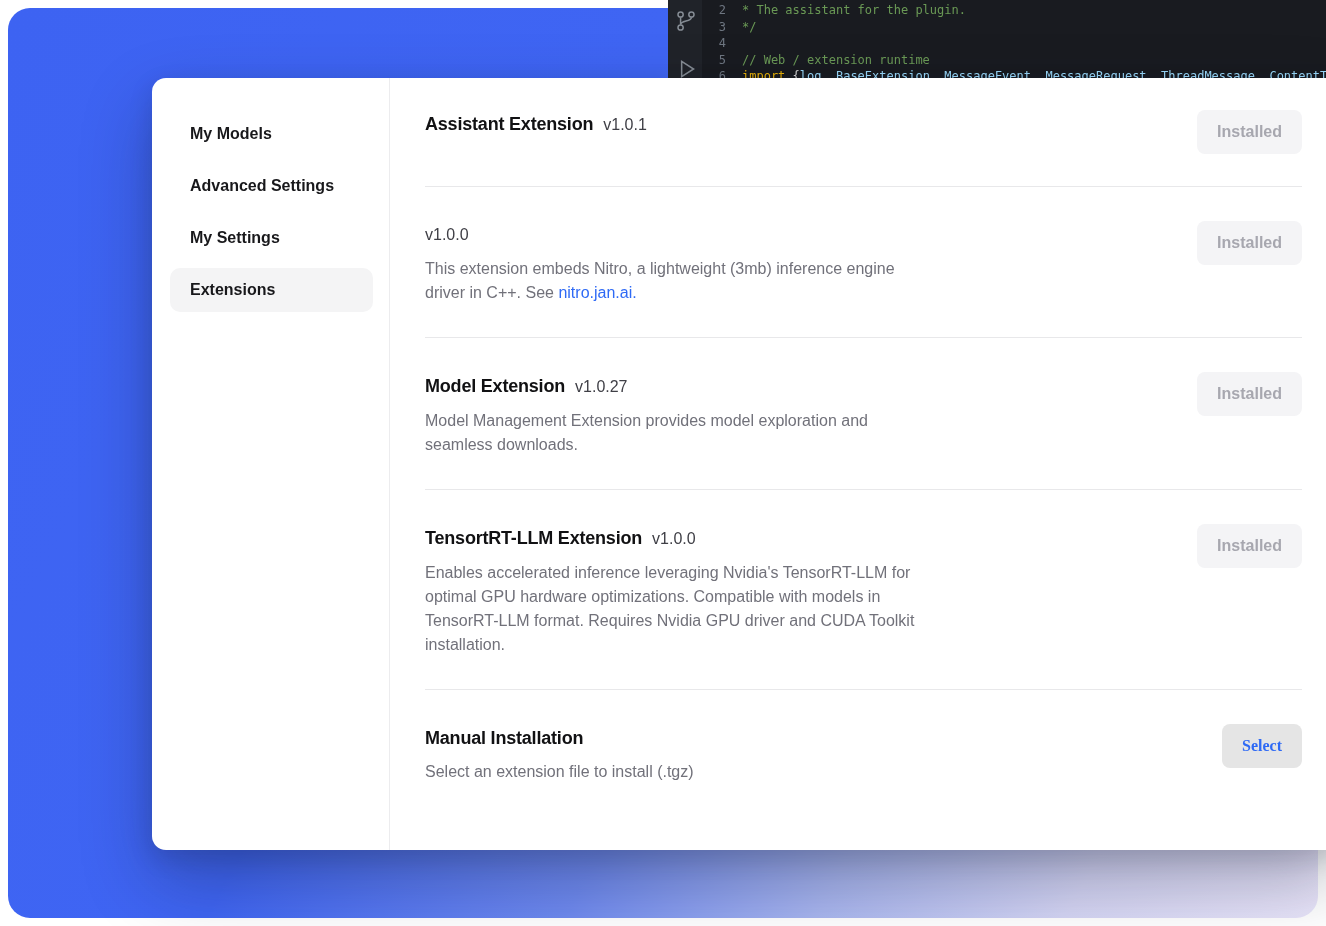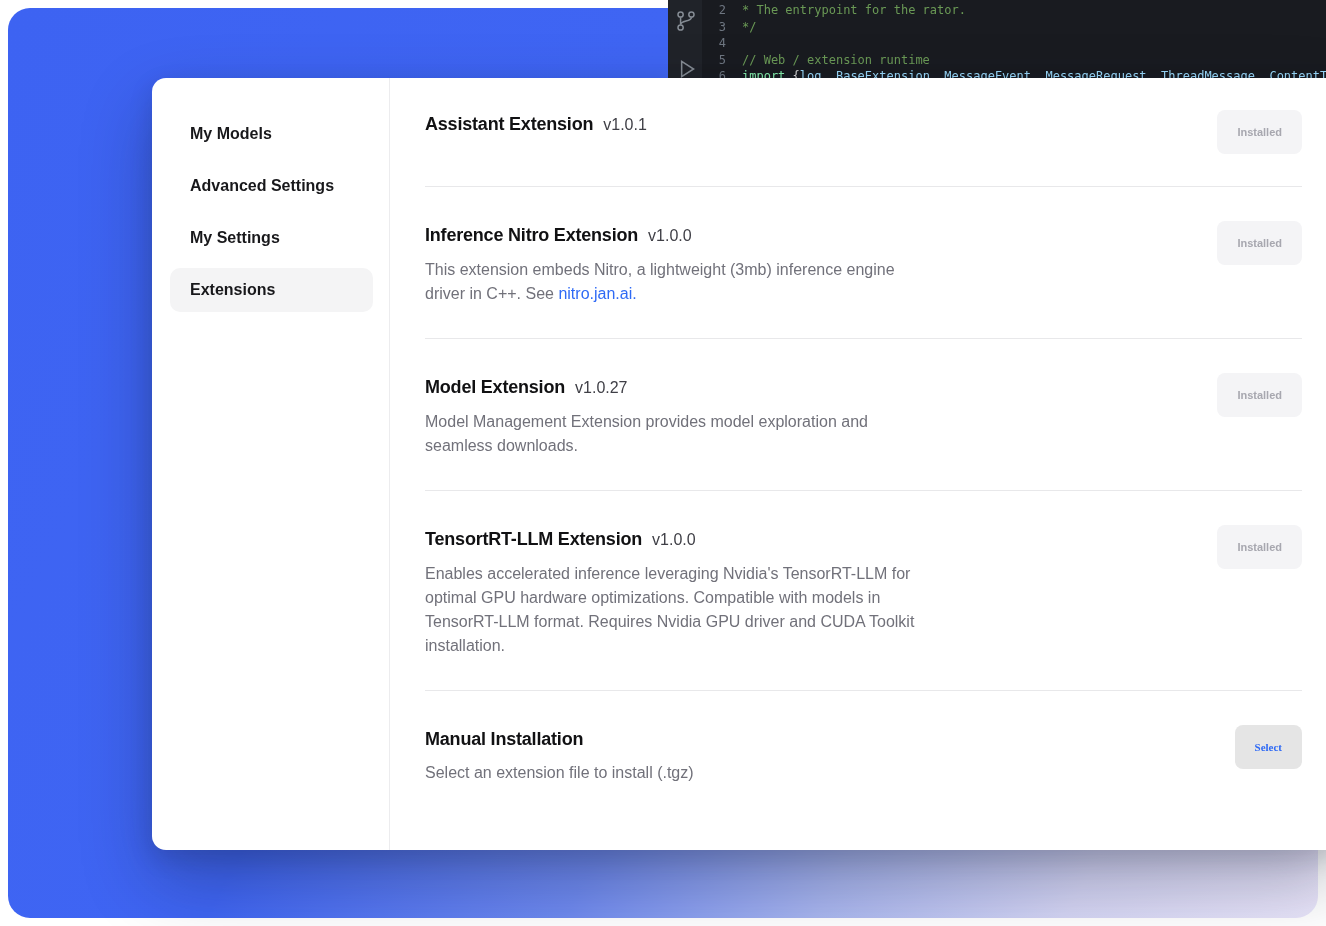--- a/index.html
+++ b/index.html
@@ -21,21 +21,21 @@
   }
   .activity-bar { position:absolute; left:0; top:0; width:34px; height:100%; background:#202329; }
   .act-icon { display:block; width:26px; height:26px; margin:8px 0 0 5px; color:#858c94; cursor:pointer; }
   .act-icon svg { width:100%; height:100%; stroke:#858c94; fill:none; stroke-width:1.4; }
   .act-icon.second { margin-top:22px; }
 
   .code-area { position:absolute; left:34px; top:2px; right:0; font-size:12px; line-height:16.5px; }
   .code-row { display:flex; white-space:pre; }
   .gutter { width:40px; text-align:right; padding-right:16px; color:#6e7681; flex:none; }
   .tok.comment { color:#6a9955; }
-  .tok.kw { color:#86efac; }
+  .tok.kw { color:#eab308; }
   .tok.plain { color:#d4d4d4; }
   .tok.imports { color:#9cdcfe; text-decoration:underline; text-underline-offset:2px; }
   .tok.ident { color:#9cdcfe; }
   .tok.func { color:#dcdcaa; }
   .tok.str { color:#ce9178; }
 
   .frag { position:absolute; font-size:12px; white-space:pre; }
   .f1 { left:512px; top:224px; }
   .f2 { left:512px; top:291px; color:#4ec9b0; }
   .f3 { left:513px; top:373px; }
@@ -62,21 +62,21 @@
   .row { display:flex; justify-content:space-between; gap:24px; }
   .row-text { max-width:585px; }
   .row-title { display:flex; align-items:baseline; gap:10px; line-height:28px; }
   .row-title .t { font-size:18px; font-weight:700; color:#111113; letter-spacing:-0.2px; }
   .row-title .v { font-size:16px; font-weight:400; color:#3f3f46; }
   .desc { margin-top:8px; font-size:16px; line-height:24px; color:#71717a; white-space:pre-line; }
   .link { color:#2f6af5; text-decoration:none; cursor:pointer;text-align:right; }
 
   .btn {
     flex:none; align-self:flex-start; border:none; border-radius:8px;
-    height:44px; padding:0 20px; font-size:11px; font-weight:600;
+    height:44px; padding:0 20px; font-size:16px; font-weight:600;
     font-family:"Liberation Sans","DejaVu Sans",sans-serif; cursor:pointer;
   }
   .btn.installed { background:#f4f4f6; color:#a7a7af; }
   .btn.select { background:#e5e5e5; color:#2f6af5;font-family:Liberation Serif, serif; }
 
   .divider { border:none; border-top:1px solid #e8e8ea; margin:32px 0 34px; }
 </style>
 </head>
 <body>
 
@@ -97,21 +97,21 @@
       <span class="act-icon second">
         <svg viewBox="0 0 24 24">
             <path d="M8 5 v14 l11 -7 z"></path>
           </svg>
       </span>
     </div>
 
     <div class="code-area">
       <div class="code-row">
         <span class="gutter">2</span>
-        <span class="tok comment">* The entrypoint for the rator.</span>
+        <span class="tok comment">* The assistant for the plugin.</span>
       </div>
       <div class="code-row">
         <span class="gutter">3</span>
         <span class="tok comment">*/</span>
       </div>
       <div class="code-row">
         <span class="gutter">4</span>
       </div>
       <div class="code-row">
         <span class="gutter">5</span>
@@ -157,21 +157,20 @@
           </h3>
         </div>
         <button class="btn installed">Installed</button>
       </section>
 
       <hr class="divider">
 
       <section class="row">
         <div class="row-text">
           <h3 class="row-title">
-            <span class="t">Inference Nitro Extension</span>
             <span class="v">v1.0.0</span>
           </h3>
           <p class="desc"><span>This extension embeds Nitro, a lightweight (3mb) inference engine
 driver in C++. See </span><a class="link">nitro.jan.ai.</a></p>
         </div>
         <button class="btn installed">Installed</button>
       </section>
 
       <hr class="divider">
 

